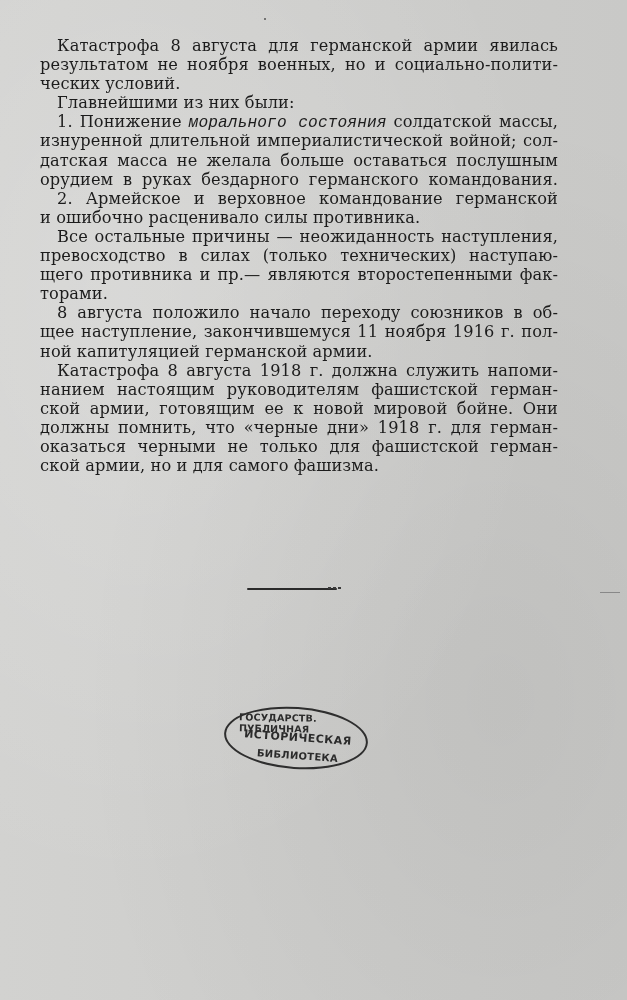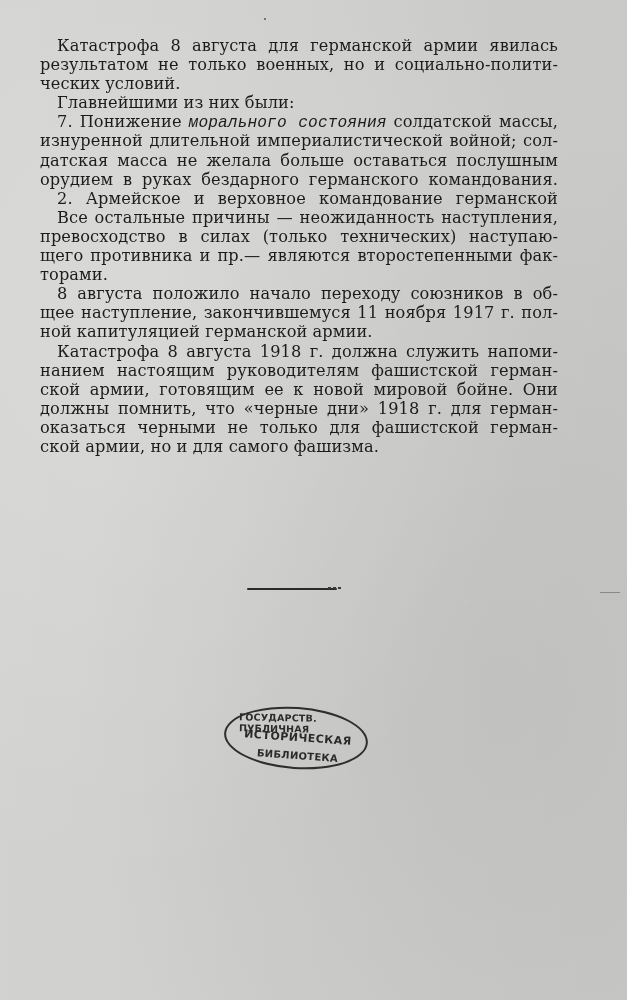--- a/index.html
+++ b/index.html
@@ -54,34 +54,35 @@
     position:absolute; left:32px; top:41px; font-size:10px; letter-spacing:0.3px;
   }
   .speck { position:absolute; background:#555; border-radius:50%; }
 </style>
 </head>
 <body>
 
 <div class="page">
   <div class="text-block">
     <div class="line indent">Катастрофа 8 августа для германской армии явилась</div>
-    <div class="line">результатом не только военных, но и социально-полити-</div>
+    <div class="line">результатом не ноября военных, но и социально-полити-</div>
     <div class="line last">ческих условий.</div>
     <div class="line indent last">Главнейшими из них были:</div>
-    <div class="line indent"><span>7. Понижение </span><span class="it">морального состояния</span><span> солдатской массы,</span></div>
+    <div class="line indent"><span>1. Понижение </span><span class="it">морального состояния</span><span> солдатской массы,</span></div>
     <div class="line">изнуренной длительной империалистической войной; сол-</div>
     <div class="line">датская масса не желала больше оставаться послушным</div>
     <div class="line">орудием в руках бездарного германского командования.</div>
     <div class="line indent">2. Армейское и верховное командование германской</div>
+    <div class="line last">и ошибочно расценивало силы противника.</div>
     <div class="line indent">Все остальные причины — неожиданность наступления,</div>
     <div class="line">превосходство в силах (только технических) наступаю-</div>
     <div class="line">щего противника и пр.— являются второстепенными фак-</div>
     <div class="line last">торами.</div>
     <div class="line indent">8 августа положило начало переходу союзников в об-</div>
-    <div class="line">щее наступление, закончившемуся 11 ноября 1917 г. пол-</div>
+    <div class="line">щее наступление, закончившемуся 11 ноября 1916 г. пол-</div>
     <div class="line last">ной капитуляцией германской армии.</div>
     <div class="line indent">Катастрофа 8 августа 1918 г. должна служить напоми-</div>
     <div class="line">нанием настоящим руководителям фашистской герман-</div>
     <div class="line">ской армии, готовящим ее к новой мировой бойне. Они</div>
     <div class="line">должны помнить, что «черные дни» 1918 г. для герман-</div>
     <div class="line">оказаться черными не только для фашистской герман-</div>
     <div class="line last">ской армии, но и для самого фашизма.</div>
   </div>
 
   <div class="divider"></div>

